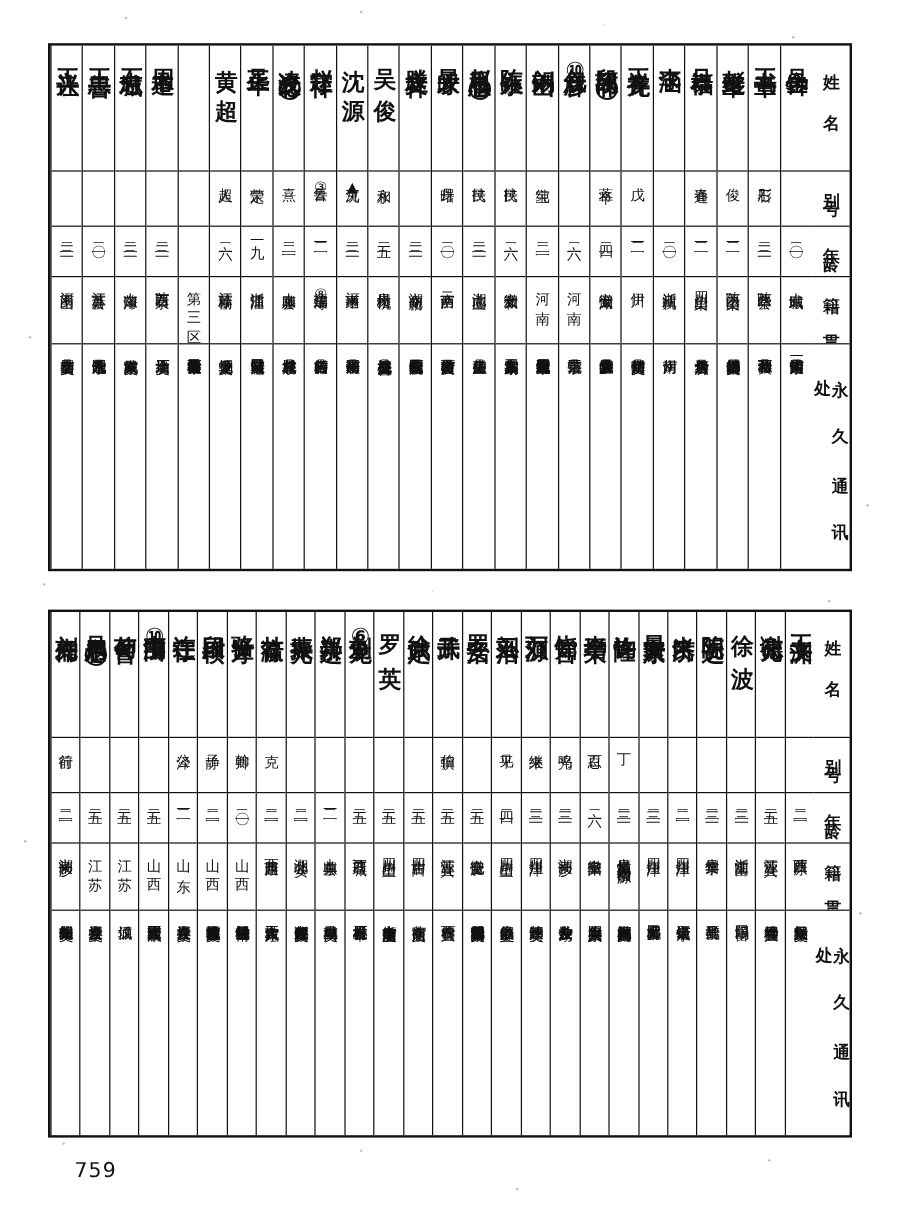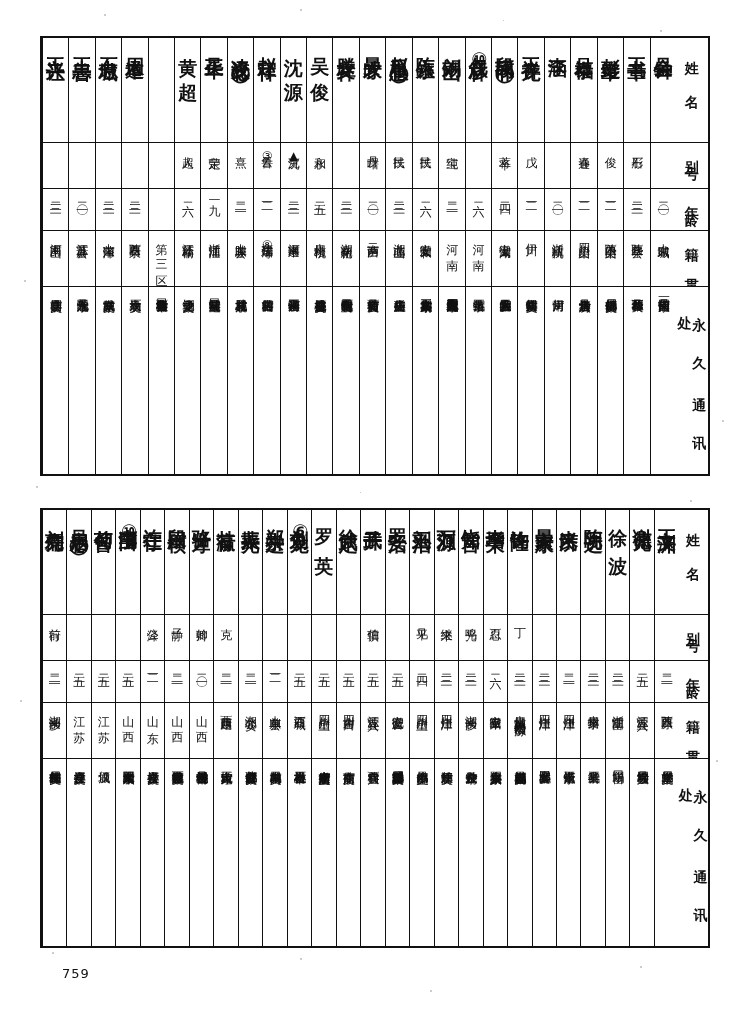--- a/index.html
+++ b/index.html
@@ -78,21 +78,21 @@
   .nm .v{font-size:19px;font-weight:bold;letter-spacing:2px;padding-top:4px;}
   .al .v{font-size:12px;letter-spacing:1px;padding-top:4px;}
   .ag .v{font-size:12px;letter-spacing:2px;padding-top:4px;}
   .nv .v{font-size:12px;letter-spacing:1px;padding-top:3px;}
   .ad .v{font-size:12px;letter-spacing:0px;padding-top:3px;line-height:1.12;}
 
   
   .pageno{
     position:absolute;
     left:62px;top:966px;
-    font-size:13px;
+    font-size:17px;
     letter-spacing:1px;
     color:#111;
   }
   
   .speck{position:absolute;background:#bbb;border-radius:50%;}
 </style>
 </head>
 <body>
 
 <div class="page">

